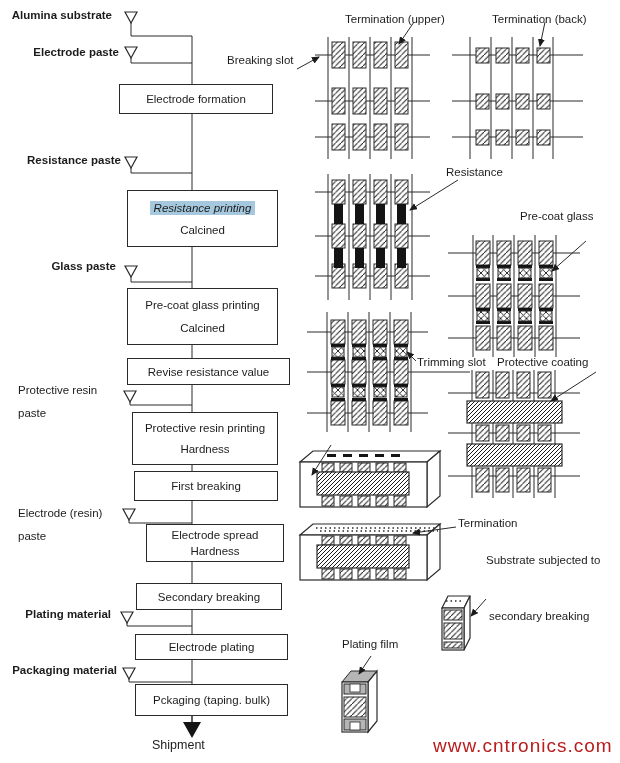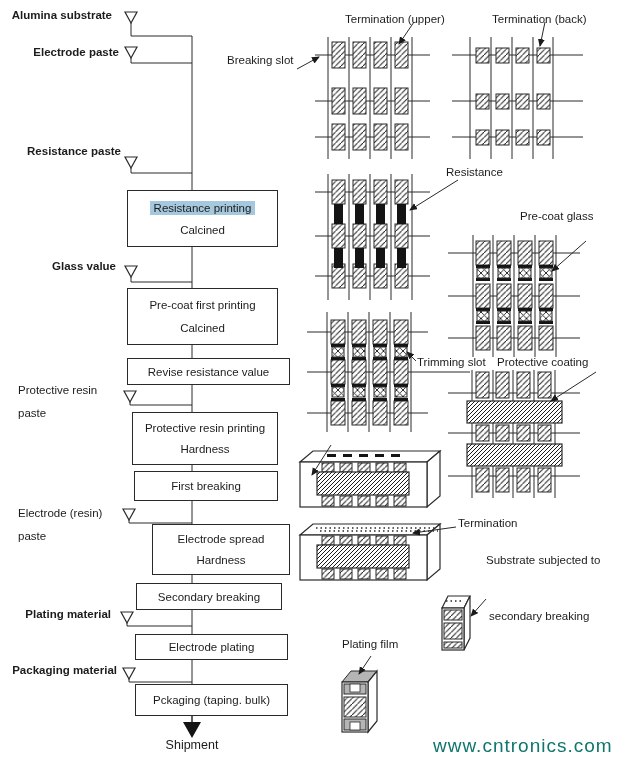--- a/index.html
+++ b/index.html
@@ -1,25 +1,25 @@
 <!DOCTYPE html>
 <html><head>
 <meta charset="utf-8">
 <style>
   html,body{margin:0;padding:0;background:#fff;}
   .canvas{position:relative;width:620px;height:763px;background:#ffffff;overflow:hidden;
           font-family:"Liberation Sans","DejaVu Sans",sans-serif;color:#1c1c1c;}
   .canvas svg{position:absolute;left:0;top:0;}
   .lbl{position:absolute;font-size:11.5px;line-height:13px;white-space:nowrap;}
   .r{text-align:right;font-weight:bold;}
-  .c{text-align:center;}
+  .c{}
   .fbox{position:absolute;box-sizing:border-box;background:#fff;border:1.3px solid #2a2a2a;
         display:flex;flex-direction:column;align-items:center;justify-content:space-evenly;
         font-size:11.5px;text-align:center;z-index:3;}
-  .hl{padding:1px 4px;}
+  .hl{padding:1px 4px;font-style:italic;}
   .watermark{position:absolute;font-size:19px;letter-spacing:1px;z-index:2;}
   
   .ln{stroke:#2a2a2a;stroke-width:1;fill:none;}
   .dot{stroke:#2a2a2a;stroke-width:1.4;stroke-dasharray:1.5 3;fill:none;}
   .wf{fill:#ffffff;stroke:#2a2a2a;stroke-width:1.2;}
   .wf2{fill:#ffffff;stroke:#2a2a2a;stroke-width:0.8;}
   .gf{fill:#b5b5b5;stroke:#2a2a2a;stroke-width:1;}
   .hr{fill:url(#hatch);stroke:#2a2a2a;stroke-width:1;}
   .hb{fill:url(#hatchd);stroke:#2a2a2a;stroke-width:1.2;}
   .xr{fill:url(#cross);stroke:#2a2a2a;stroke-width:1;}
@@ -337,48 +337,51 @@
         <line x1="371" y1="656" x2="359" y2="674" class="ln" marker-end="url(#ah)"></line>
       </g>
     <g id="gship">
         <line x1="192" y1="716" x2="192" y2="722" class="ln"></line>
         <polygon points="183,722 201,722 192,738" class="bk"></polygon>
       </g>
   </svg>
 
   <div class="lbl r" style="left:4px;top:9px;width:108px">Alumina substrate</div>
   <div class="lbl r" style="left:4px;top:46px;width:115px">Electrode paste</div>
-  <div class="lbl r" style="left:4px;top:145px;width:117px">Resistance paste</div>
-  <div class="lbl r" style="left:4px;top:260px;width:112px">Glass value</div>
+  <div class="lbl r" style="left:4px;top:154px;width:117px">Resistance paste</div>
+  <div class="lbl r" style="left:4px;top:260px;width:112px">Glass paste</div>
   <div class="lbl" style="left:18px;top:384px">Protective resin</div>
   <div class="lbl" style="left:18px;top:407px">paste</div>
   <div class="lbl" style="left:18px;top:507px">Electrode (resin)</div>
   <div class="lbl" style="left:18px;top:530px">paste</div>
   <div class="lbl r" style="left:4px;top:608px;width:107px">Plating material</div>
   <div class="lbl r" style="left:4px;top:664px;width:113px">Packaging material</div>
 
+  <div class="fbox" style="left:119px;top:84px;width:154px;height:30px">
+    <span>Electrode formation</span>
+  </div>
   <div class="fbox" style="left:127px;top:190px;width:151px;height:57px">
     <span class="hl" style="background: rgb(165, 200, 222);">Resistance printing</span>
     <span>Calcined</span>
   </div>
   <div class="fbox" style="left:127px;top:288px;width:151px;height:57px">
-    <span>Pre-coat first printing</span>
+    <span>Pre-coat glass printing</span>
     <span>Calcined</span>
   </div>
   <div class="fbox" style="left:127px;top:358px;width:163px;height:27px">
     <span>Revise resistance value</span>
   </div>
   <div class="fbox" style="left:132px;top:412px;width:146px;height:53px">
     <span>Protective resin printing</span>
     <span>Hardness</span>
   </div>
   <div class="fbox" style="left:134px;top:471px;width:144px;height:30px">
     <span>First breaking</span>
   </div>
-  <div class="fbox" style="left:152px;top:524px;width:138px;height:51px">
+  <div class="fbox" style="left:146px;top:524px;width:138px;height:38px">
     <span>Electrode spread</span>
     <span>Hardness</span>
   </div>
   <div class="fbox" style="left:136px;top:583px;width:146px;height:27px">
     <span>Secondary breaking</span>
   </div>
   <div class="fbox" style="left:135px;top:684px;width:153px;height:32px">
     <span>Pckaging (taping. bulk)</span>
   </div>
   <div class="fbox" style="left:135px;top:634px;width:153px;height:26px">
@@ -392,14 +395,14 @@
   <div class="lbl" style="left:227px;top:54px">Breaking slot</div>
   <div class="lbl" style="left:446px;top:166px">Resistance</div>
   <div class="lbl" style="left:520px;top:210px">Pre-coat glass</div>
   <div class="lbl" style="left:417px;top:356px">Trimming slot</div>
   <div class="lbl" style="left:497px;top:356px">Protective coating</div>
   <div class="lbl" style="left:458px;top:517px">Termination</div>
   <div class="lbl" style="left:486px;top:554px">Substrate subjected to</div>
   <div class="lbl" style="left:489px;top:610px">secondary breaking</div>
   <div class="lbl" style="left:342px;top:638px">Plating film</div>
 
-  <div class="watermark" style="left: 433px; top: 735px; color: #0f766e;">www.cntronics.com</div>
+  <div class="watermark" style="left: 433px; top: 735px; color: #b91c1c;">www.cntronics.com</div>
 </div>
 
 </body></html>

